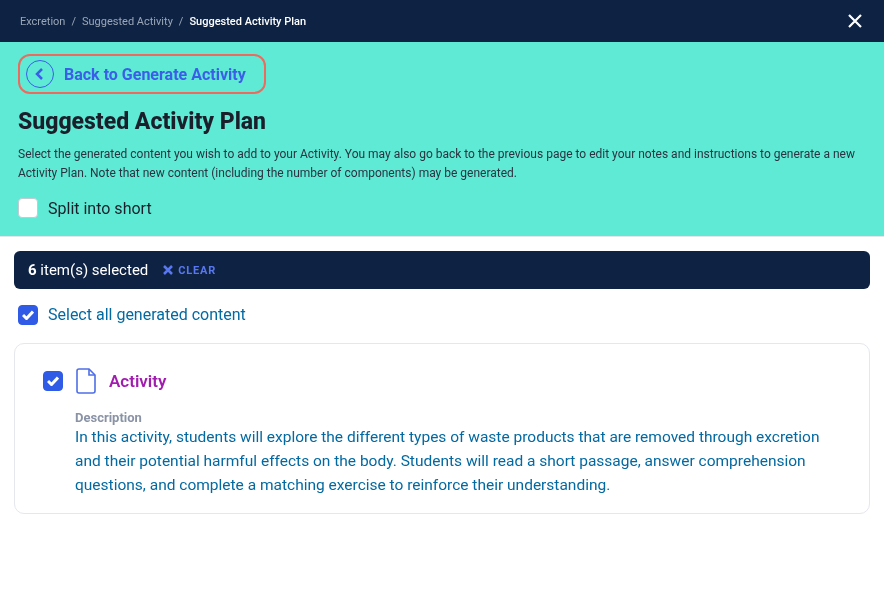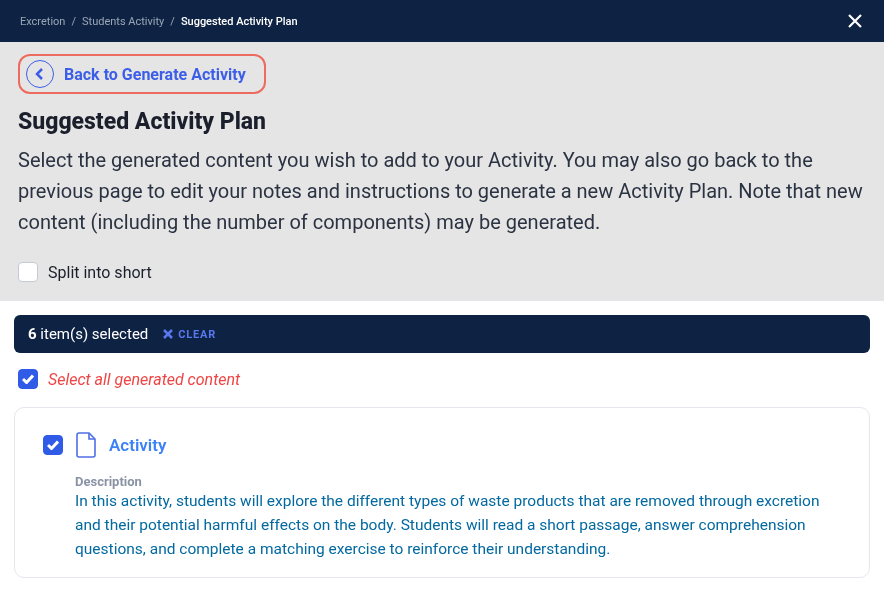--- a/index.html
+++ b/index.html
@@ -30,21 +30,21 @@
     .crumb-sep { color: #9aa6b6; }
     .crumb-current { color: #fff; font-weight: 500; }
     .close-btn {
       width: 22px; height: 22px;
       display: flex; align-items: center; justify-content: center;
       cursor: pointer; color: #fff;
     }
     .close-btn svg { width: 18px; height: 18px; stroke: #fff; stroke-width: 2.2; }
 
     .upper {
-      background: #e5e5e5;
+      background: #5eead4;
       padding: 12px 18px 18px 18px;
       border-bottom: 1px solid #e3e6eb;
     }
     .back-wrap {
       display: inline-flex;
       align-items: center;
       gap: 10px;
       border: 2.5px solid #ed6a5e;
       border-radius: 12px;
       padding: 4px 18px 4px 6px;
@@ -63,24 +63,24 @@
       font-size: 16px;
     }
     .page-title {
       font-size: 23px;
       font-weight: 800;
       color: #1a1f2b;
       margin-top: 6px;
       margin-bottom: 10px;
     }
     .description-text {
-      font-size: 20px;
+      font-size: 12px;
       color: #2b3342;
       line-height: 1.55;
-      margin-bottom: 24px;
+      margin-bottom: 16px;
     }
     .split-row {
       display: flex;
       align-items: center;
       gap: 10px;
       font-size: 16px;
       color: #1a1f2b;
     }
     .checkbox {
       width: 20px; height: 20px;
@@ -120,45 +120,44 @@
       color: #5877f0;
       font-size: 11px;
       font-weight: 700;
       letter-spacing: 0.8px;
       cursor: pointer;
     }
     .clear-btn svg { width: 12px; height: 12px; stroke: #5877f0; stroke-width: 2.5; }
 
     .select-all-row {
       display: flex;
-      align-items: flex-end;
+      align-items: flex-start;
       gap: 10px;
       padding: 16px 4px 18px 4px;
       font-size: 16px;
-      color: #ef4444;
-      font-style: italic;
+      color: #0369a1;
     }
 
     .card {
       border: 1px solid #e4e7ee;
       border-radius: 10px;
       padding: 24px 28px 16px 28px;
     }
     .card-head {
       display: flex;
       align-items: center;
       gap: 12px;
       margin-bottom: 16px;
     }
     .doc-icon {
       width: 22px; height: 26px;
     }
     .doc-icon svg { width: 22px; height: 26px; fill: none; stroke: #4f6fe6; stroke-width: 1.6; }
     .card-title {
-      color: #3b82f6;
+      color: #a21caf;
       font-size: 17px;
       font-weight: 600;
     }
     .card-body {
       padding-left: 32px;
     }
     .desc-label {
       color: #8a93a5;
       font-size: 13px;
       font-weight: 700;
@@ -172,21 +171,21 @@
   </style>
 </head>
 <body>
 
 <div class="modal">
 
   <div class="header-bar">
     <div class="breadcrumb">
       <span class="crumb-dim">Excretion</span>
       <span class="crumb-sep">/</span>
-      <span class="crumb-dim">Students Activity</span>
+      <span class="crumb-dim">Suggested Activity</span>
       <span class="crumb-sep">/</span>
       <span class="crumb-current">Suggested Activity Plan</span>
     </div>
     <div class="close-btn">
       <svg viewBox="0 0 18 18">
           <path d="M3 3 L15 15 M15 3 L3 15" fill="none"></path>
         </svg>
     </div>
   </div>
 

